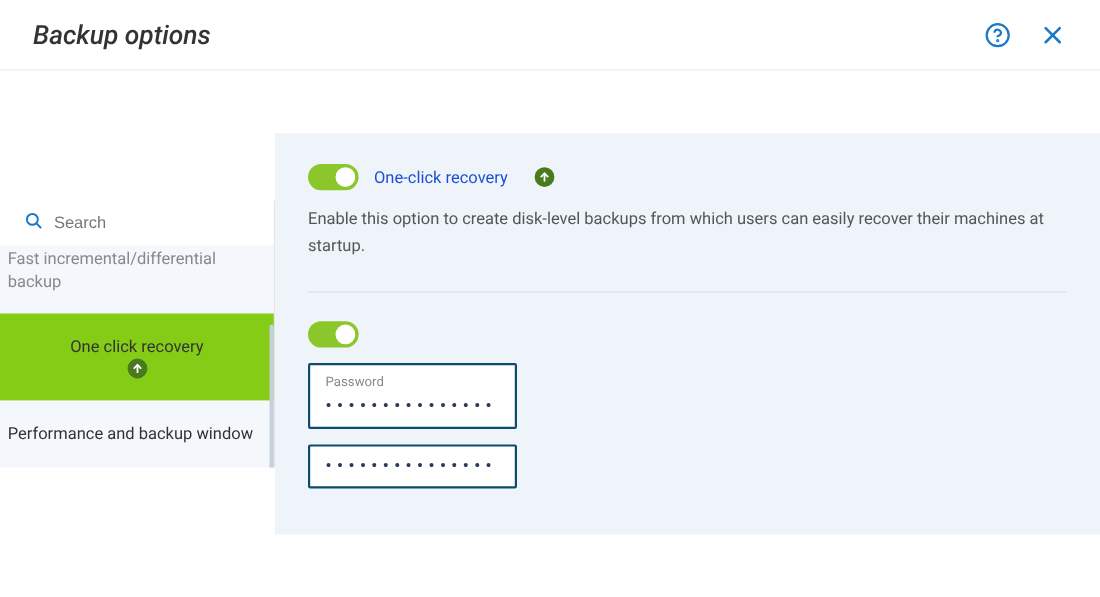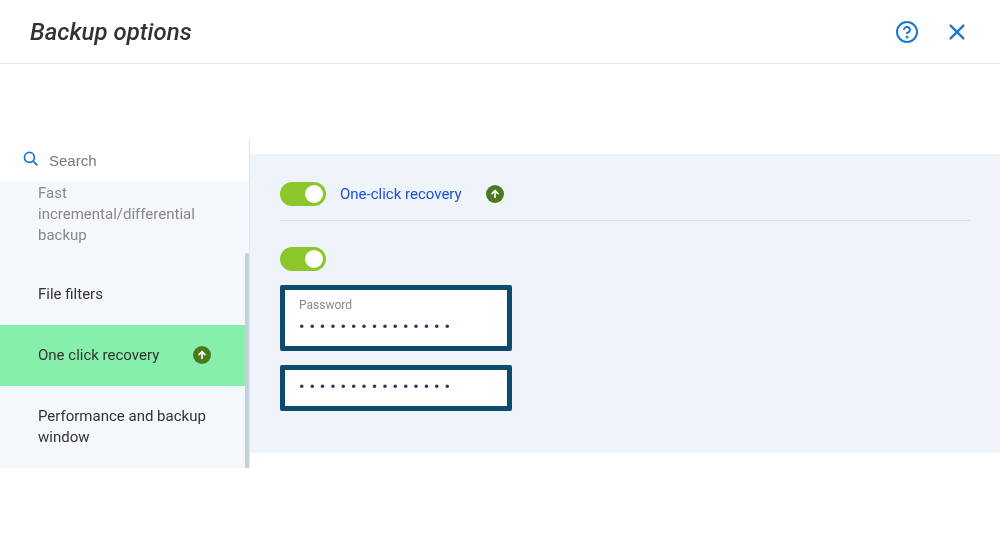--- a/index.html
+++ b/index.html
@@ -80,37 +80,38 @@
     .sidebar-scroll-indicator {
       position: absolute;
       right: 0;
       top: 72px;
       width: 4px;
       height: 250px;
       background: #c5d0db;
       border-radius: 2px;
     }
     .sidebar-item {
-      padding: 20px 38px;
+      padding: 20px 7px;
       font-size: 15px;
       color: #333;
       cursor: pointer;
       line-height: 1.4;
       display: flex;
       align-items: center;
       justify-content: space-between;
     }
     .sidebar-item.truncated {
       color: #888;
       padding-top: 6px;
       padding-bottom: 18px;
       margin-top: -4px;
     }
     .sidebar-item.active {
-      background: #86efac;
+      background: #84cc16;
+      flex-direction: column;
     }
     .badge-circle {
       width: 18px;
       height: 18px;
       border-radius: 50%;
       background: #4a7a1e;
       display: flex;
       align-items: center;
       justify-content: center;
       flex-shrink: 0;
@@ -158,23 +159,23 @@
       color: #555;
       line-height: 1.6;
       margin-bottom: 30px;
     }
     .divider {
       height: 1px;
       background: #d7dfe8;
       margin-bottom: 26px;
     }
     .field {
-      width: 232px;
-      background: #fff;
-      border: 5px solid #0c4a6e;
+      width: 190px;
+      background: #fff;
+      border: 2px solid #0c4a6e;
       border-radius: 2px;
       padding: 8px 14px 10px;
       margin-bottom: 14px;
     }
     .field-label {
       font-size: 12px;
       color: #888;
       margin-bottom: 6px;
     }
     .field-dots {
@@ -213,23 +214,20 @@
         <svg width="17" height="17" viewBox="0 0 24 24" fill="none" stroke="#1a77c9" stroke-width="2.5">
           <circle cx="10.5" cy="10.5" r="7"></circle>
           <line x1="21" y1="21" x2="16" y2="16" stroke-linecap="round"></line>
         </svg>
       </span>
       <input type="text" placeholder="Search" style="">
     </div>
     <div class="sidebar-list">
       <div class="sidebar-item truncated">
         <span>Fast incremental/differential backup</span>
-      </div>
-      <div class="sidebar-item">
-        <span>File filters</span>
       </div>
       <div class="sidebar-item active">
         <span>One click recovery</span>
         <span class="badge-circle">
           <svg width="10" height="10" viewBox="0 0 24 24" fill="none" stroke="#fff" stroke-width="4" stroke-linecap="round" stroke-linejoin="round">
             <line x1="12" y1="20" x2="12" y2="4"></line>
             <polyline points="5 11 12 4 19 11"></polyline>
           </svg>
         </span>
       </div>
@@ -246,20 +244,21 @@
       <div class="toggle-label">
         <span>One-click recovery</span>
         <span class="badge-circle">
           <svg width="10" height="10" viewBox="0 0 24 24" fill="none" stroke="#fff" stroke-width="4" stroke-linecap="round" stroke-linejoin="round">
             <line x1="12" y1="20" x2="12" y2="4"></line>
             <polyline points="5 11 12 4 19 11"></polyline>
           </svg>
         </span>
       </div>
     </div>
+    <p class="desc">Enable this option to create disk-level backups from which users can easily recover their machines at startup.</p>
 
     <div class="divider"></div>
 
     <div class="toggle-row">
       <div class="toggle"></div>
     </div>
 
     <div class="field">
       <div class="field-label">Password</div>
       <div class="field-dots">•••••••••••••••</div>

